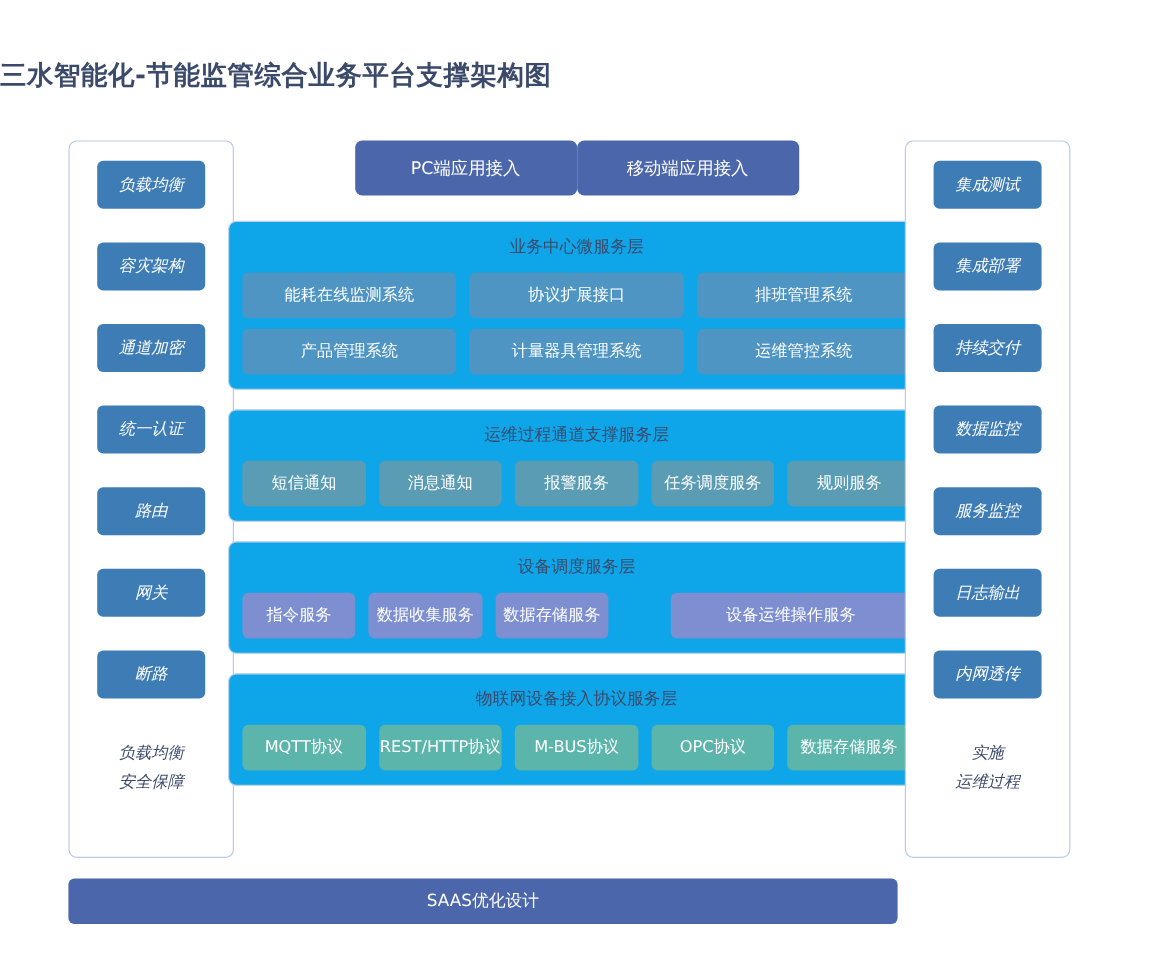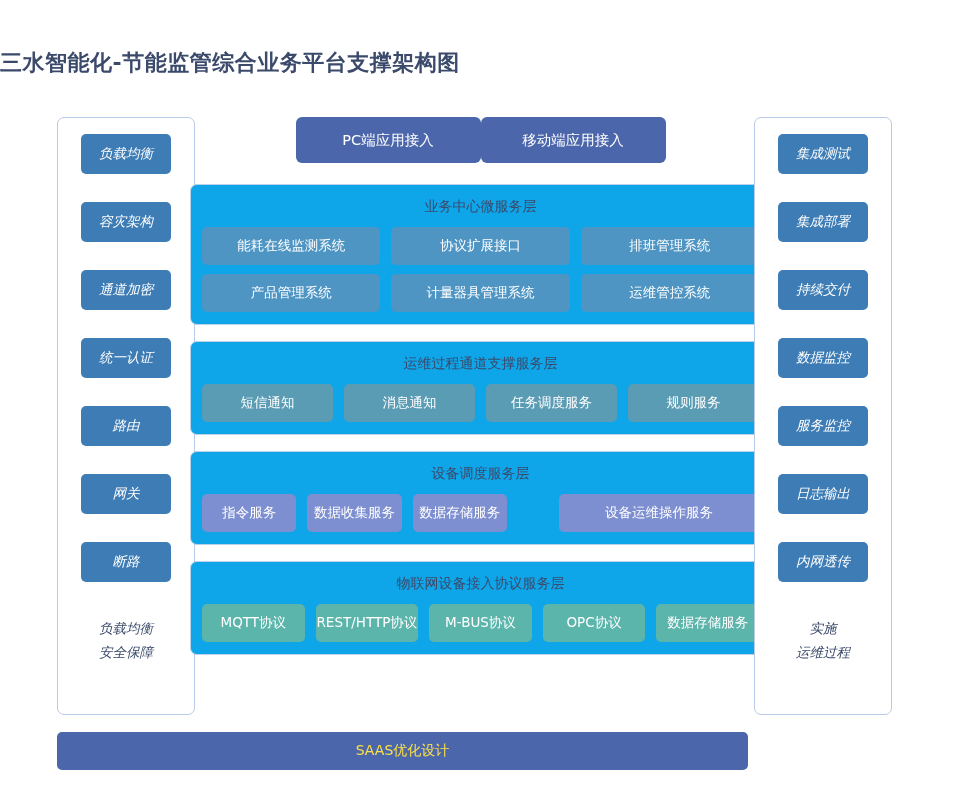--- a/index.html
+++ b/index.html
@@ -157,21 +157,21 @@
 
   
   .bottom-bar {
     position: absolute;
     left: 0;
     bottom: 0;
     width: 691px;
     height: 38px;
     border-radius: 5px;
     background: #4b66ab;
-    color: #fde047;
+    color: #ffffff;
     font-size: 14px;
     display: flex;
     align-items: center;
     justify-content: center;
     box-sizing: border-box;
   }
 </style>
 </head>
 <body>
 
@@ -212,20 +212,21 @@
         <div class="chip biz">计量器具管理系统</div>
         <div class="chip biz">运维管控系统</div>
       </div>
     </div>
 
     <div class="layer">
       <div class="layer-title">运维过程通道支撑服务层</div>
       <div class="layer-row">
         <div class="chip ops">短信通知</div>
         <div class="chip ops">消息通知</div>
+        <div class="chip ops">报警服务</div>
         <div class="chip ops">任务调度服务</div>
         <div class="chip ops">规则服务</div>
       </div>
     </div>
 
     <div class="layer">
       <div class="layer-title">设备调度服务层</div>
       <div class="layer-row">
         <div class="chip device">指令服务</div>
         <div class="chip device">数据收集服务</div>

